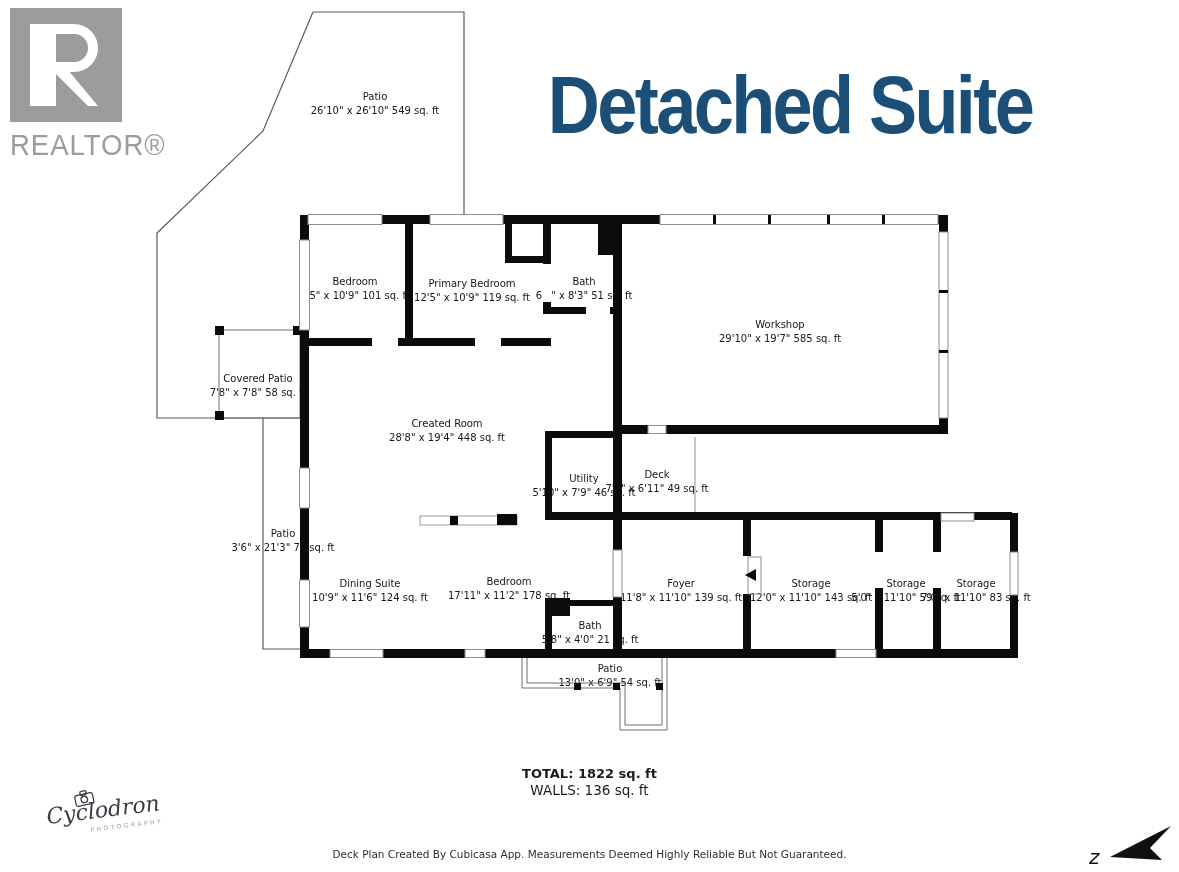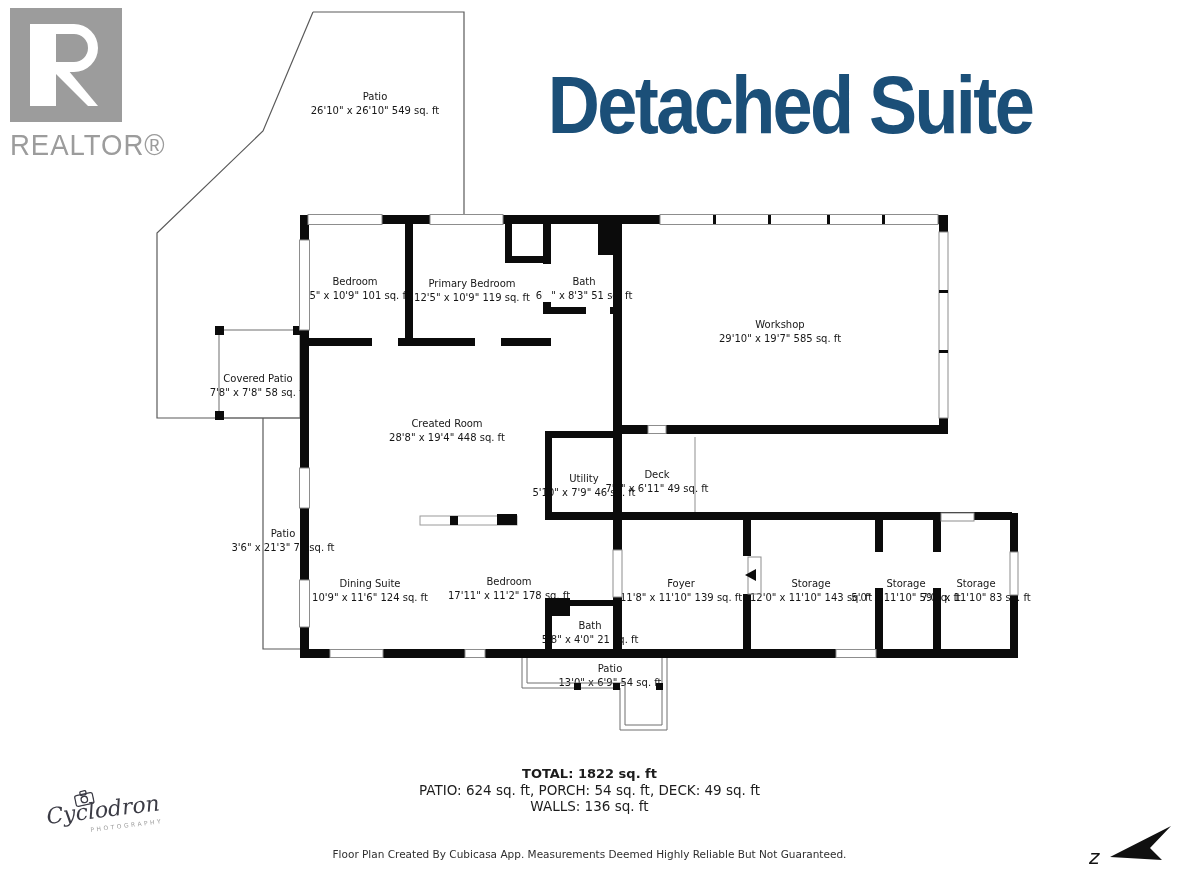--- a/index.html
+++ b/index.html
@@ -231,24 +231,23 @@
     </g>
 
     <g>
       <path d="M1110,857 L1171,826 L1150,848 L1162,860 Z" fill="#101010"></path>
       <text x="1089" y="864" font-size="20" font-style="italic" font-family="DejaVu Sans, sans-serif" fill="#111111">z</text>
     </g>
   </svg>
 
   <div class="summary">
     <div class="total">TOTAL: 1822 sq. ft</div>
-    <div>PATIO: 624 sq. ft, PORCH: 54 sq. ft, DECK: 49 sq. ft</div>
     <div>WALLS: 136 sq. ft</div>
   </div>
-  <div class="disclaimer">Floor Plan Created By Cubicasa App. Measurements Deemed Highly Reliable But Not Guaranteed.</div>
+  <div class="disclaimer">Deck Plan Created By Cubicasa App. Measurements Deemed Highly Reliable But Not Guaranteed.</div>
 
   <div class="photog">
     <svg class="cam" width="20" height="16" viewBox="0 0 20 16">
       <rect x="1" y="4" width="18" height="11" rx="2" fill="none" stroke="#3b3b45" stroke-width="1.3"></rect>
       <rect x="7" y="1" width="6" height="4" rx="1" fill="none" stroke="#3b3b45" stroke-width="1.3"></rect>
       <circle cx="10" cy="9.5" r="3.2" fill="none" stroke="#3b3b45" stroke-width="1.3"></circle>
     </svg>
     <div class="script">Cyclodron</div>
     <div class="sub">PHOTOGRAPHY</div>
   </div>

